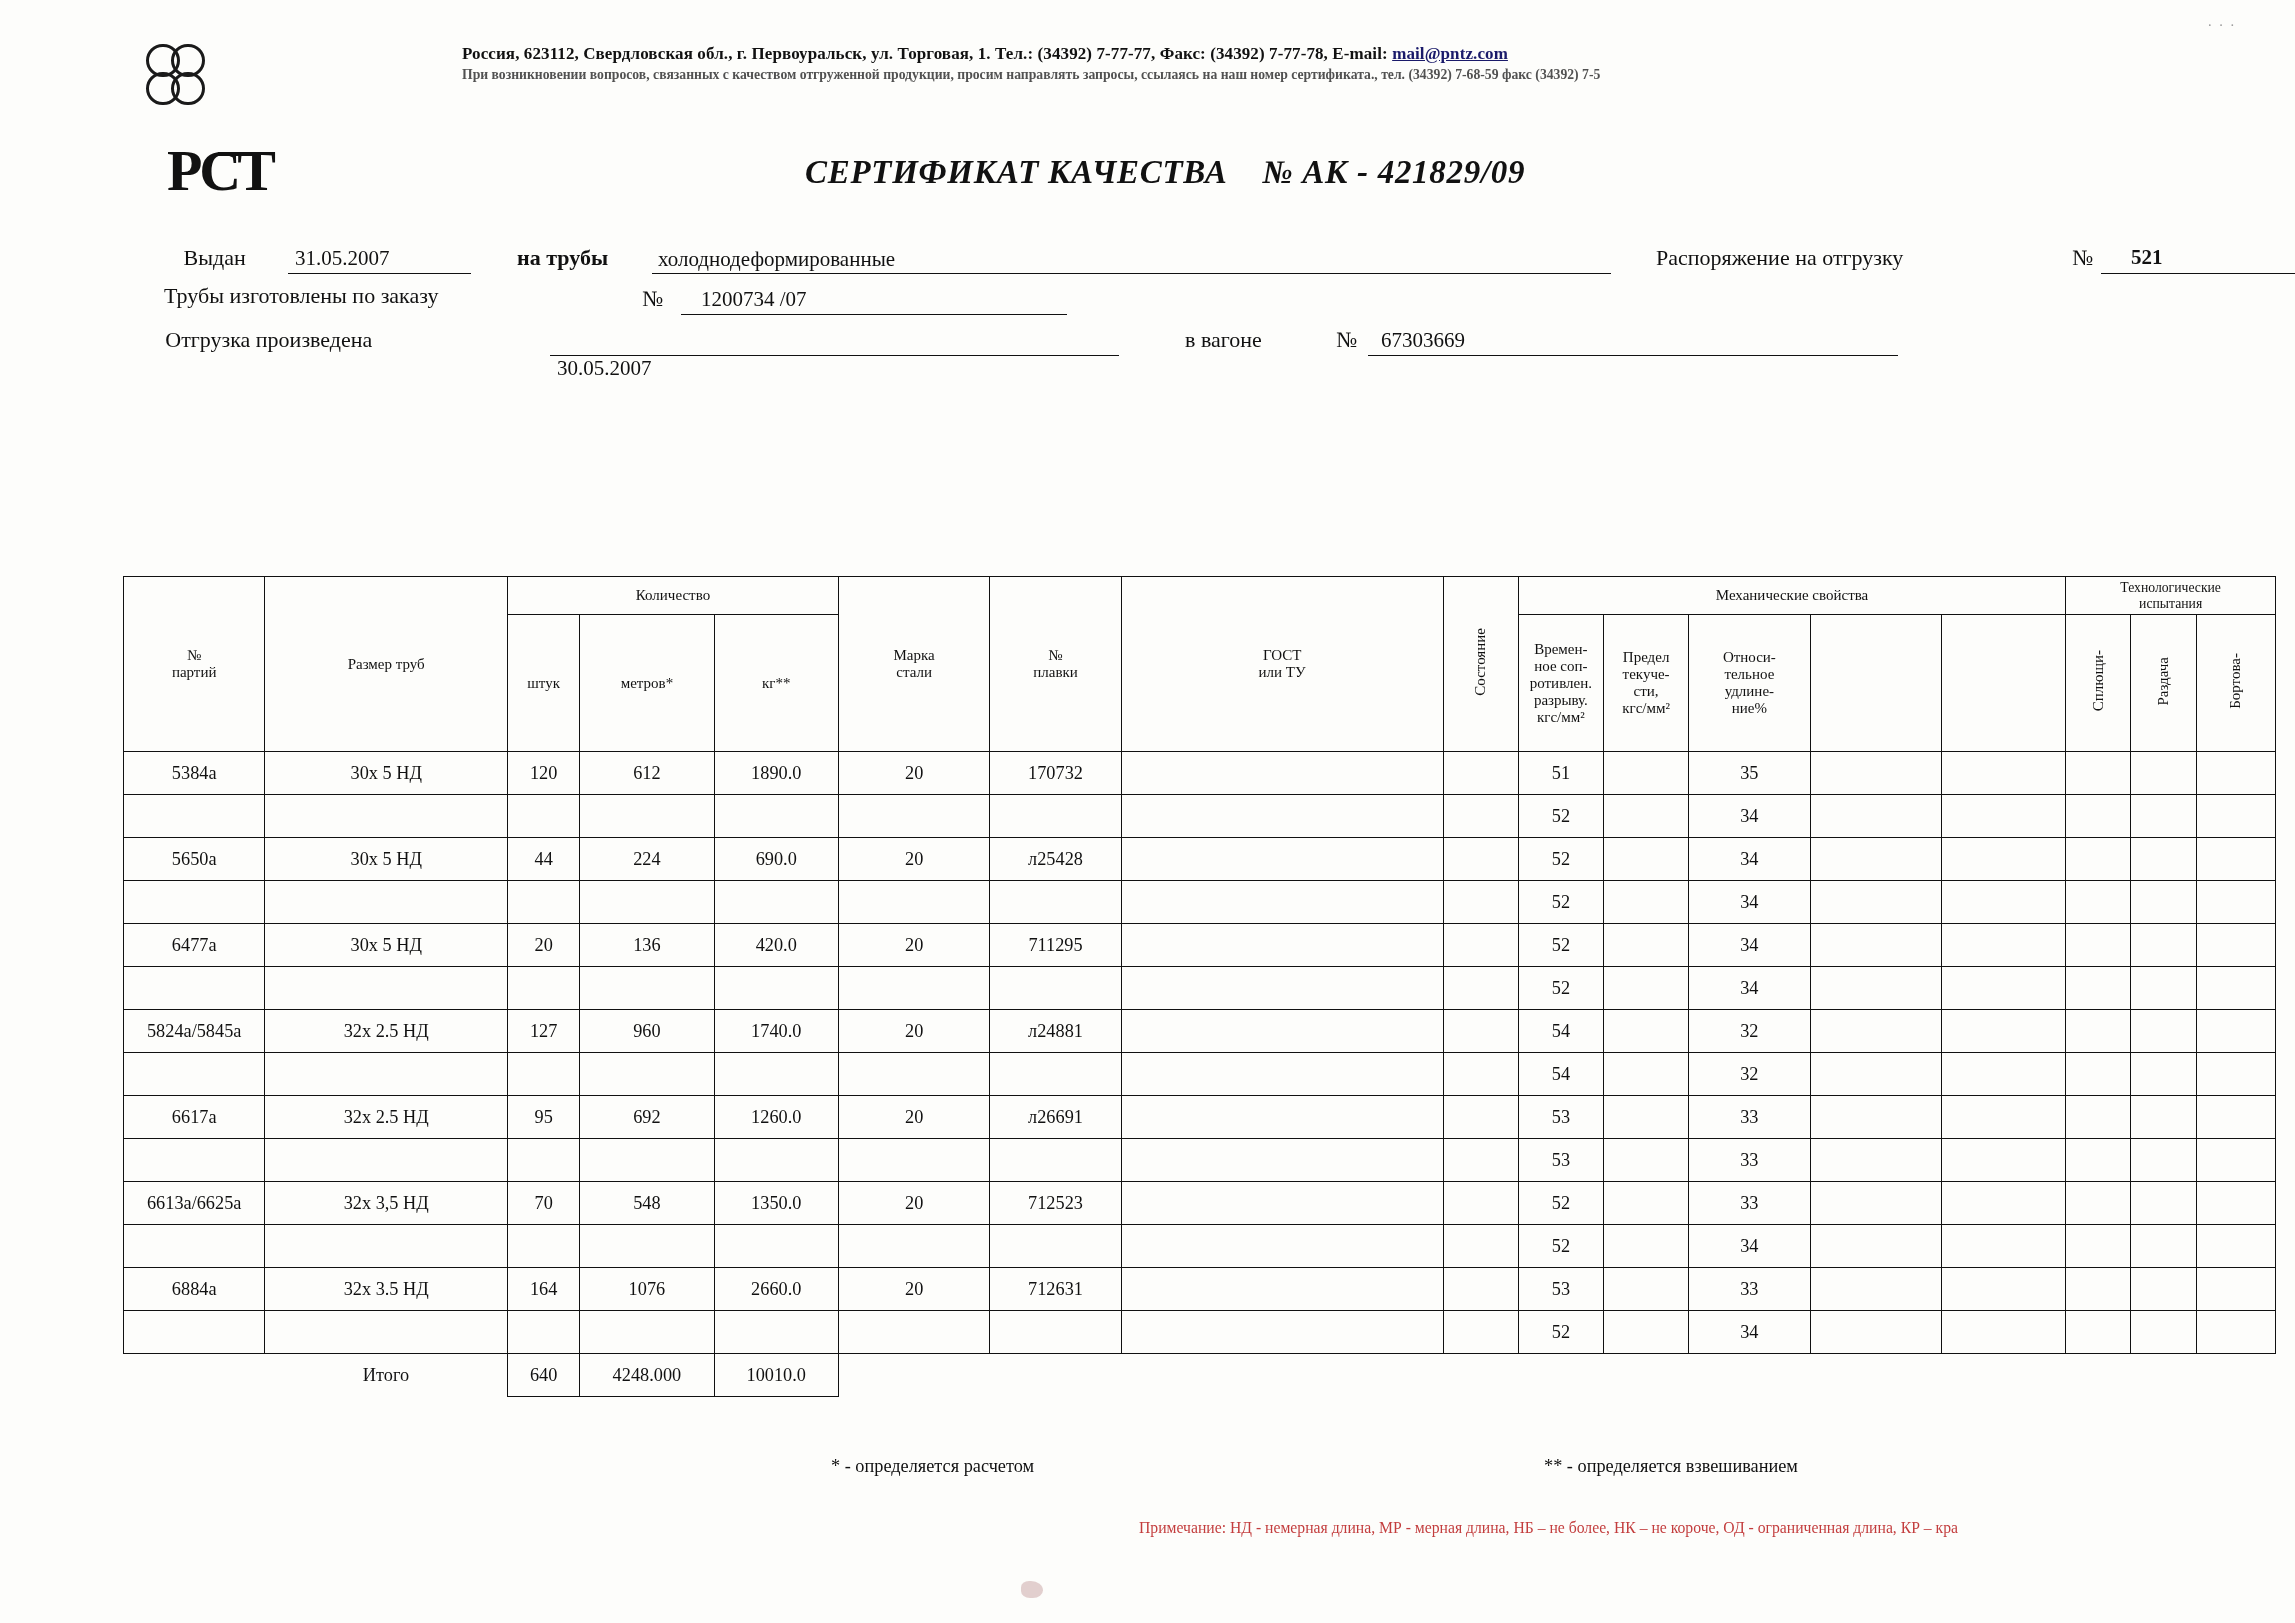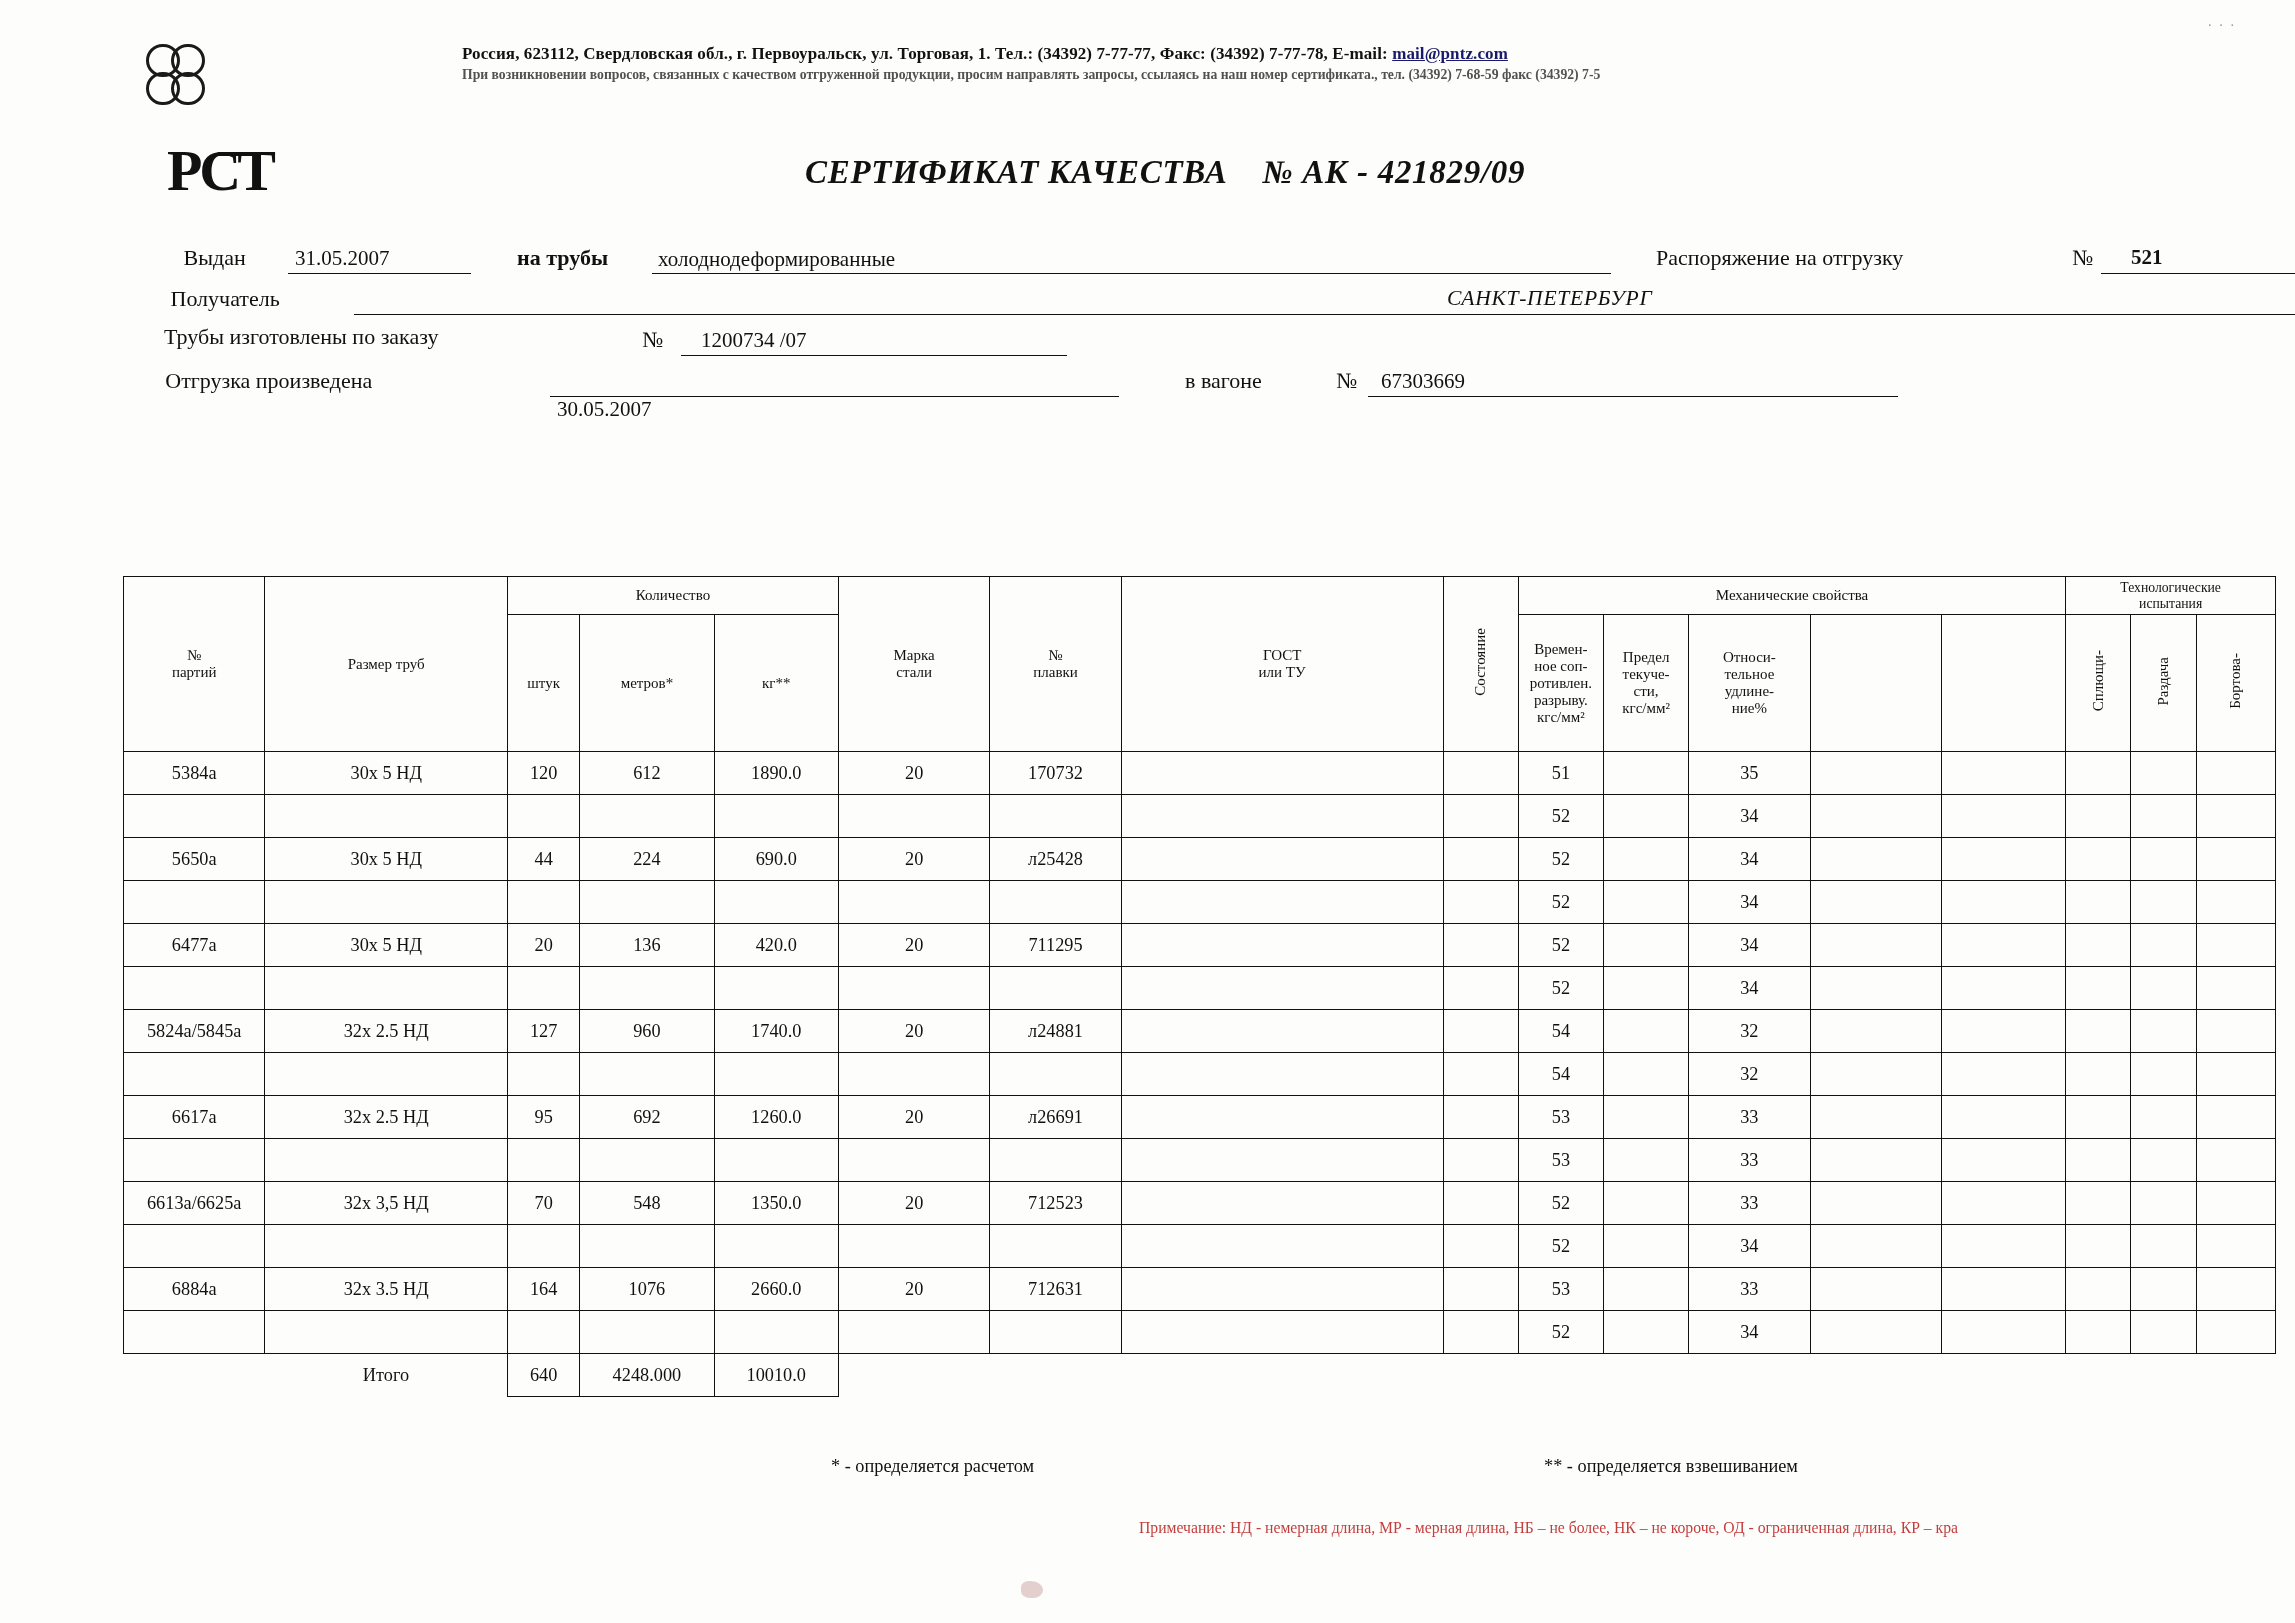--- a/index.html
+++ b/index.html
@@ -295,25 +295,20 @@
       <span class="fline" style="left:124px; top:31px; width:183px;"></span>
       <span class="flabel" style="left:353px; top:2.6px; font-weight:bold;">на трубы</span>
       <span class="fvalue" style="left:494px; top:5.2px;">холоднодеформированные</span>
       <span class="fline" style="left:488px; top:31px; width:959px;"></span>
       <span class="flabel" style="left:1492px; top:2.6px;">Распоряжение на отгрузку</span>
       <span class="flabel" style="left:1908px; top:2.6px;">№</span>
       <span class="fvalue" style="left:1967px; top:2.6px; font-weight:bold;">521</span>
       <span class="fline" style="left:1937px; top:31px; width:236px;"></span>
     </div>
 
-    <div class="frow">
-      <span class="flabel" style="left:6.5px; top:2.6px;">Получатель</span>
-      <span class="fvalue italic-val" style="left:1283px; top:2.6px;">САНКТ-ПЕТЕРБУРГ</span>
-      <span class="fline" style="left:190px; top:31px; width:1983px;"></span>
-    </div>
 
     <div class="frow">
       <span class="flabel" style="left:0px; top:0;">Трубы изготовлены по заказу</span>
       <span class="flabel" style="left:478px; top:2.6px;">№</span>
       <span class="fvalue" style="left:537px; top:3.9px;">1200734   /07</span>
       <span class="fline" style="left:517px; top:31px; width:386px;"></span>
     </div>
 
     <div class="frow">
       <span class="flabel" style="left:1.3px; top:2.6px;">Отгрузка произведена</span>

